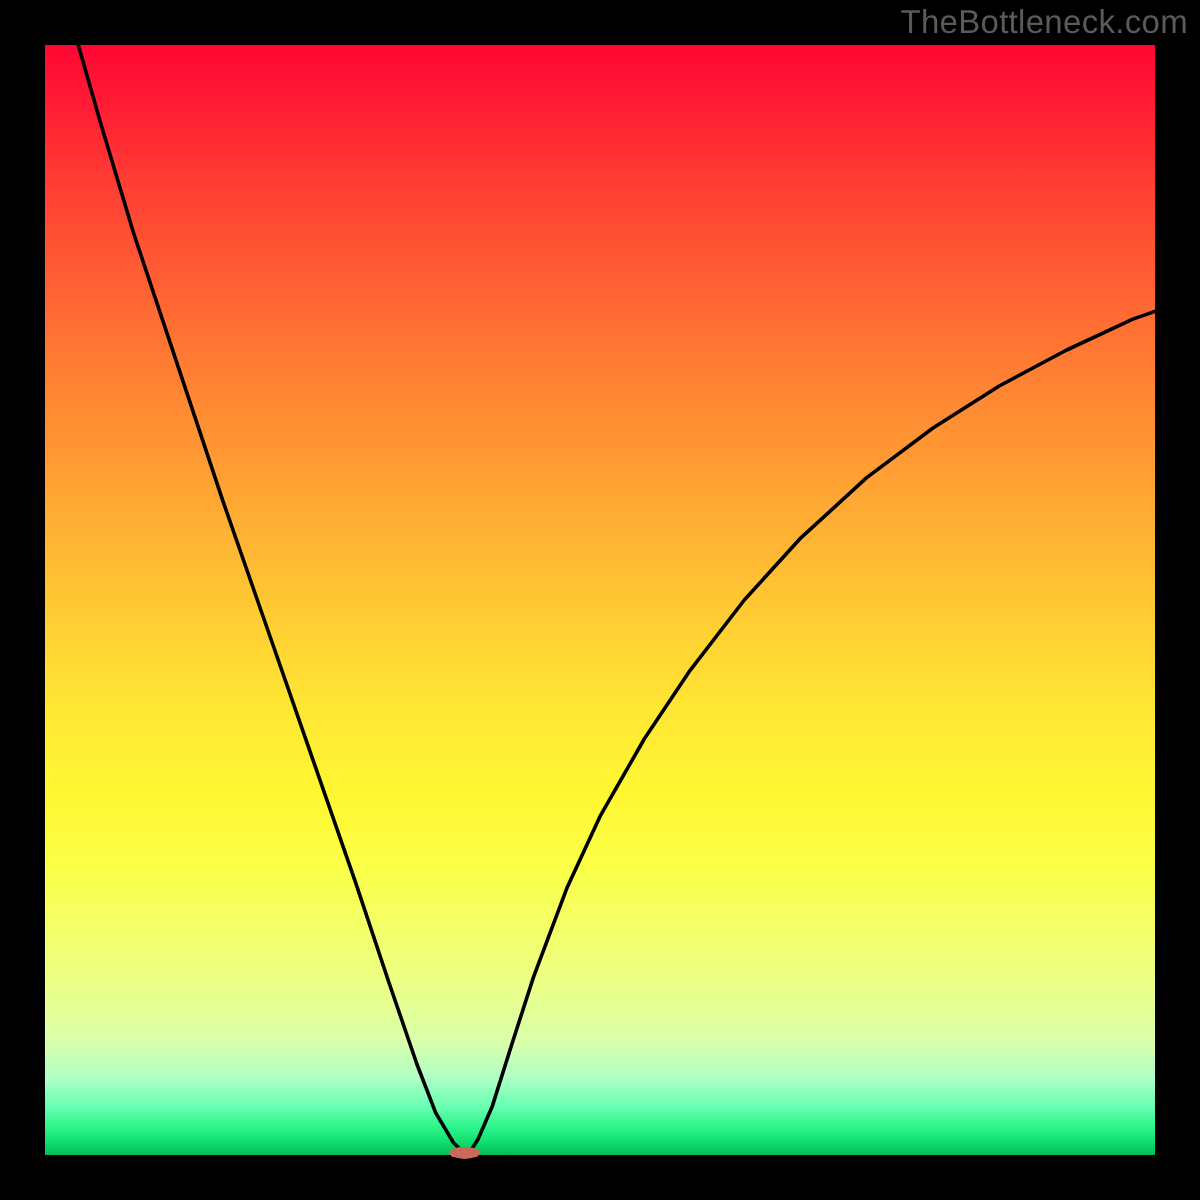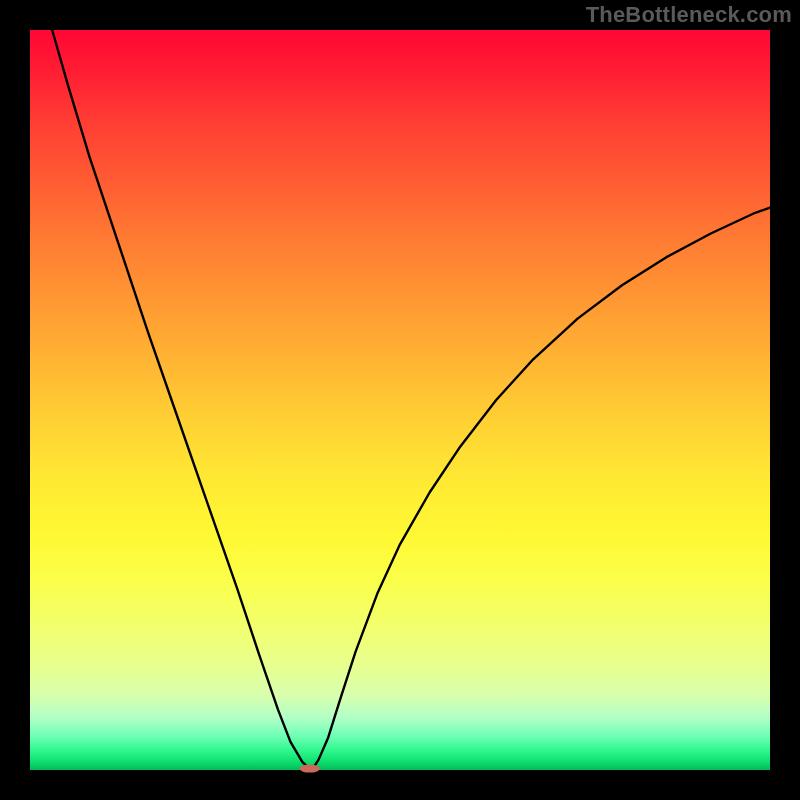--- a/index.html
+++ b/index.html
@@ -16,21 +16,21 @@
     width: 800px;
     height: 800px;
     background: #000;
   }
   .watermark {
     position: absolute;
     top: 2px;
     right: 8px;
     color: #5a5a5a;
     font-size: 22px;
-    font-weight: 700;
+    font-weight: 400;
     letter-spacing: 0.2px;
     user-select: none;
   }
   .plot-area {
     position: absolute;
     left: 30px;
     top: 30px;
     width: 740px;
     height: 740px;
     

